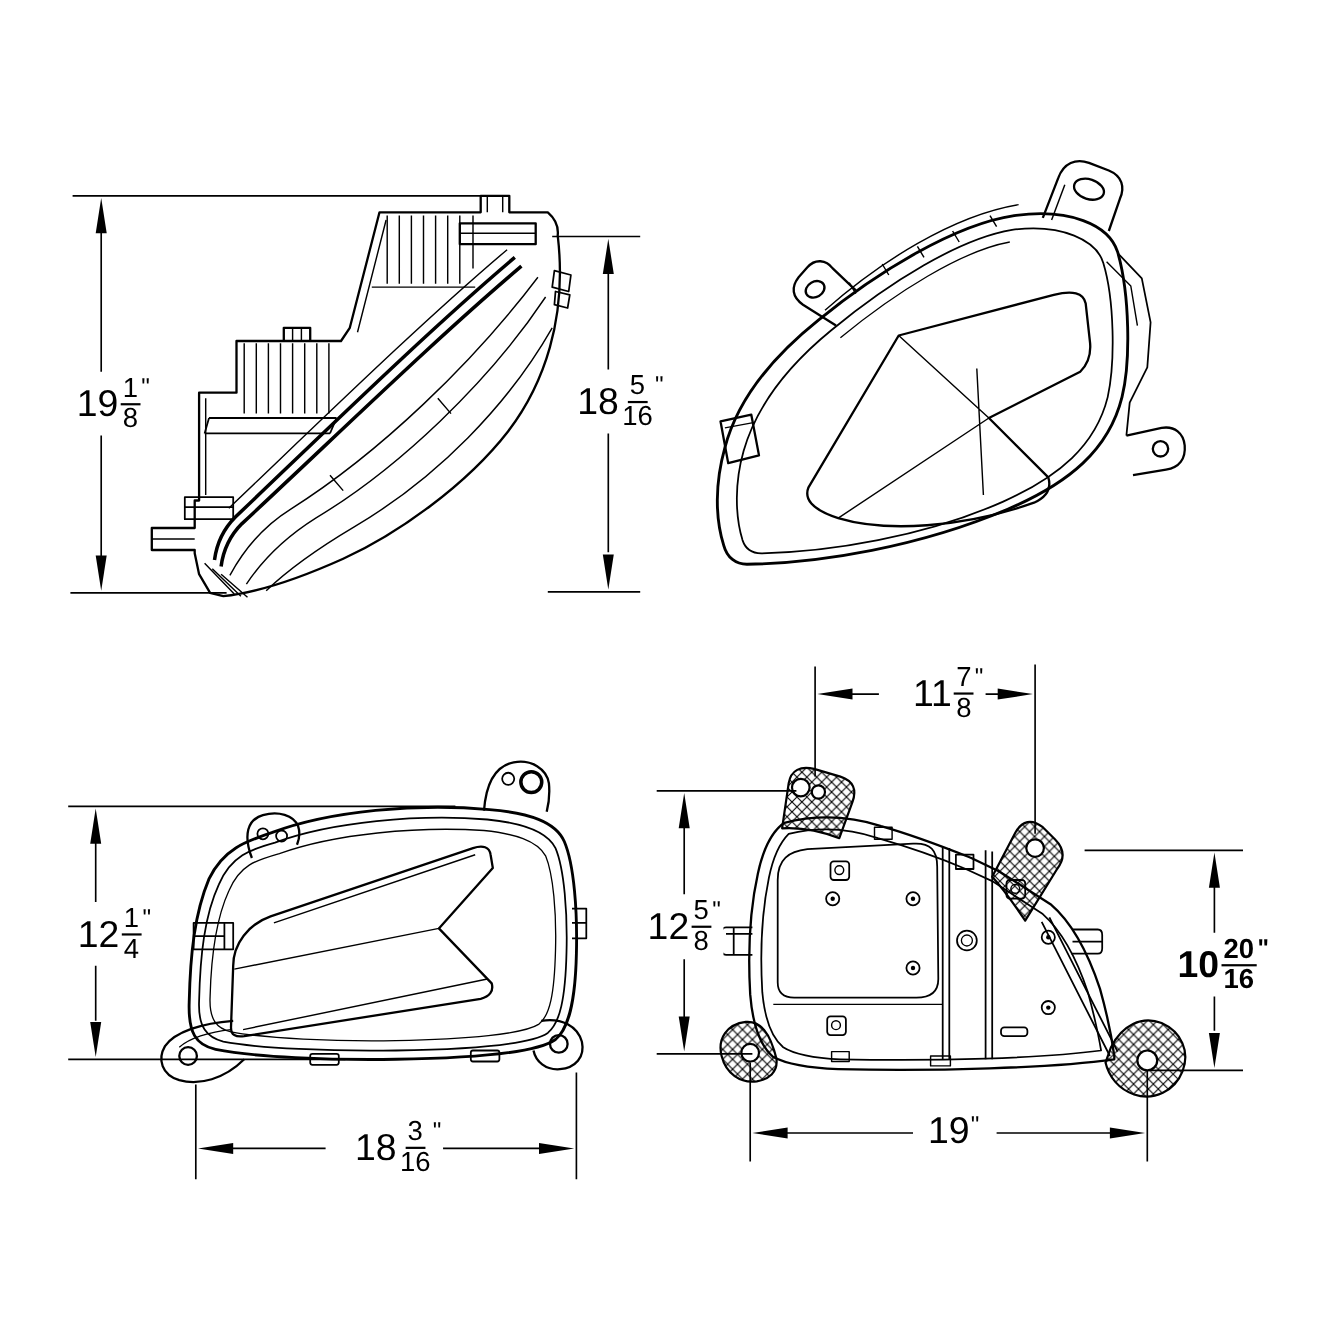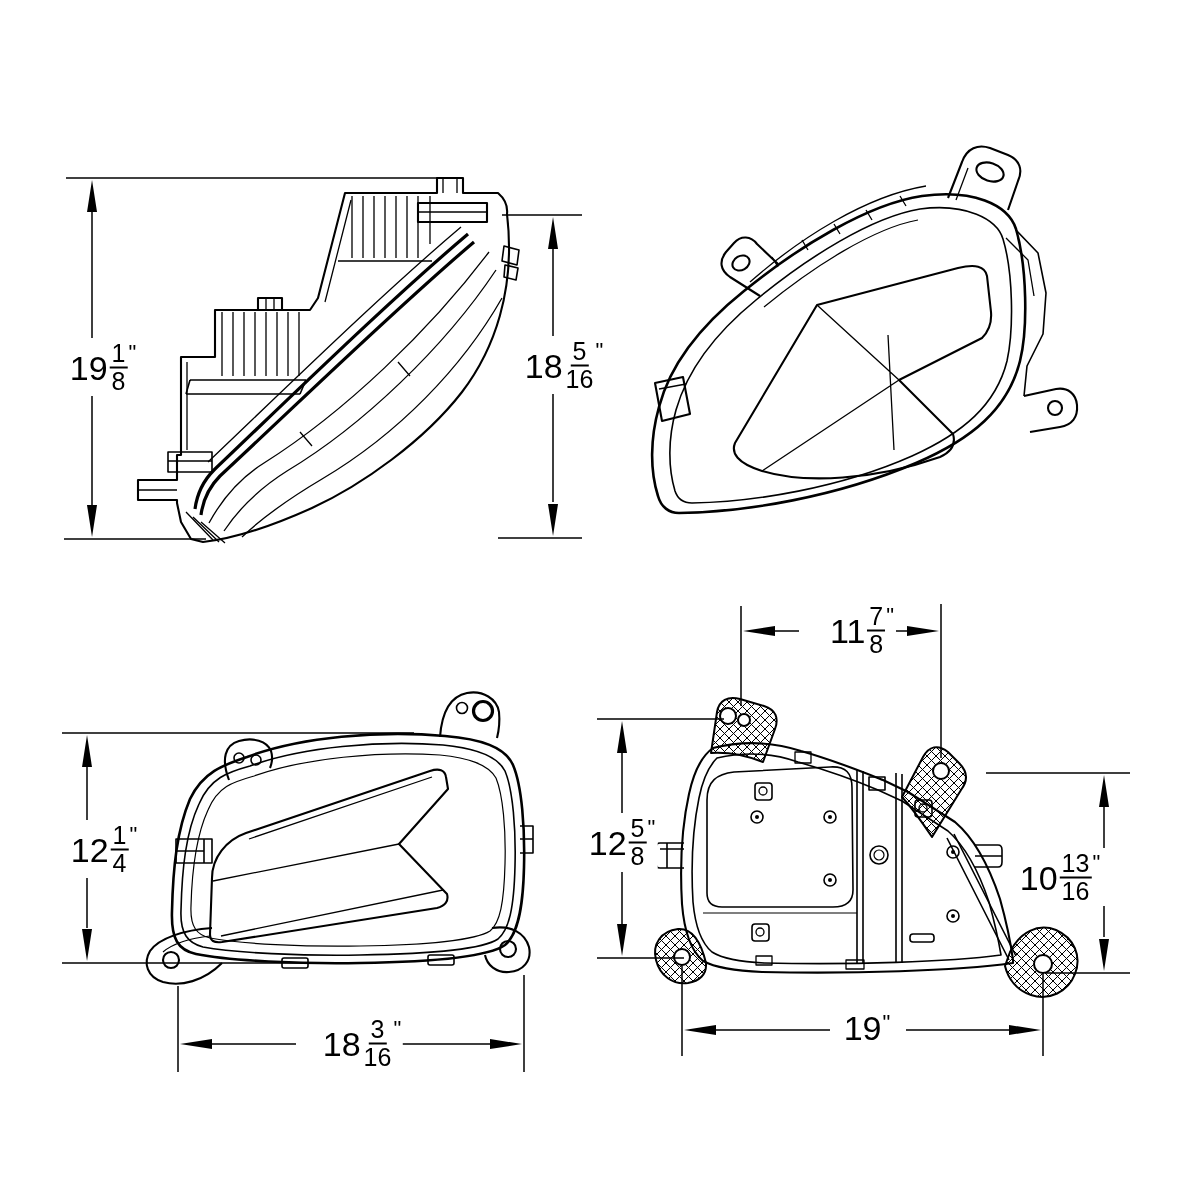--- a/index.html
+++ b/index.html
@@ -285,24 +285,24 @@
 
   <div class="dim" style="left:622px;top:842px;">
     <span class="whole">12</span>
     <span class="frac">
       <span class="num">5</span>
       <span class="den">8</span>
     </span>
     <span class="unit">"</span>
   </div>
 
-  <div class="dim" style="left:1060px;top:877px;">
+  <div class="dim" style="left:1112px;top:877px;font-weight:bold;">
     <span class="whole">10</span>
     <span class="frac">
-      <span class="num">13</span>
+      <span class="num">20</span>
       <span class="den">16</span>
     </span>
     <span class="unit">"</span>
   </div>
 
   <div class="dim" style="left:867px;top:1028px;">
     <span class="whole">19</span>
 
     <span class="unit">"</span>
   </div>

